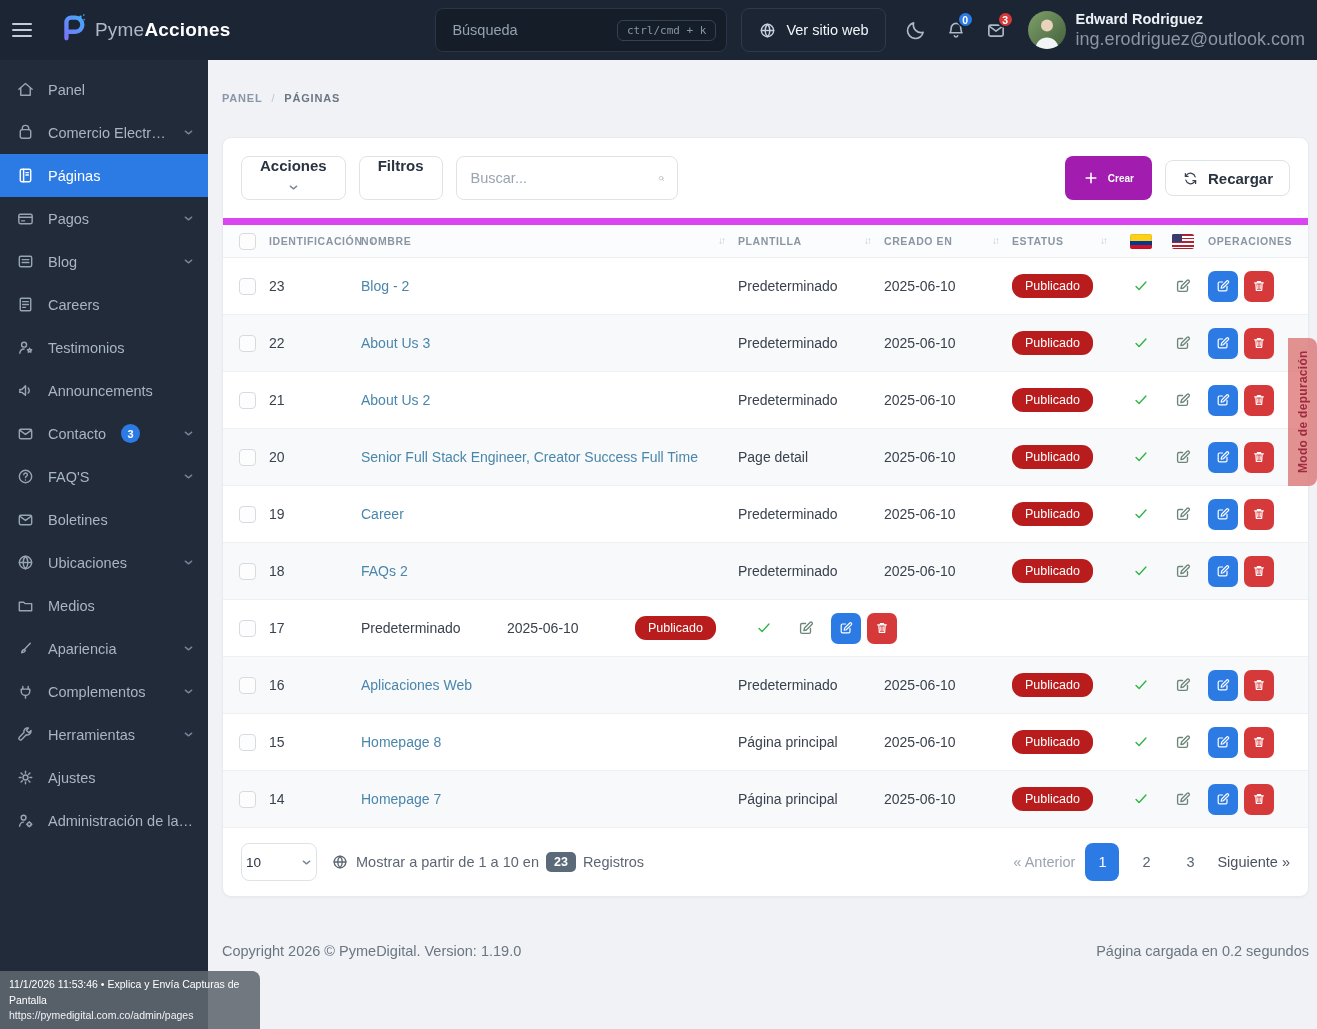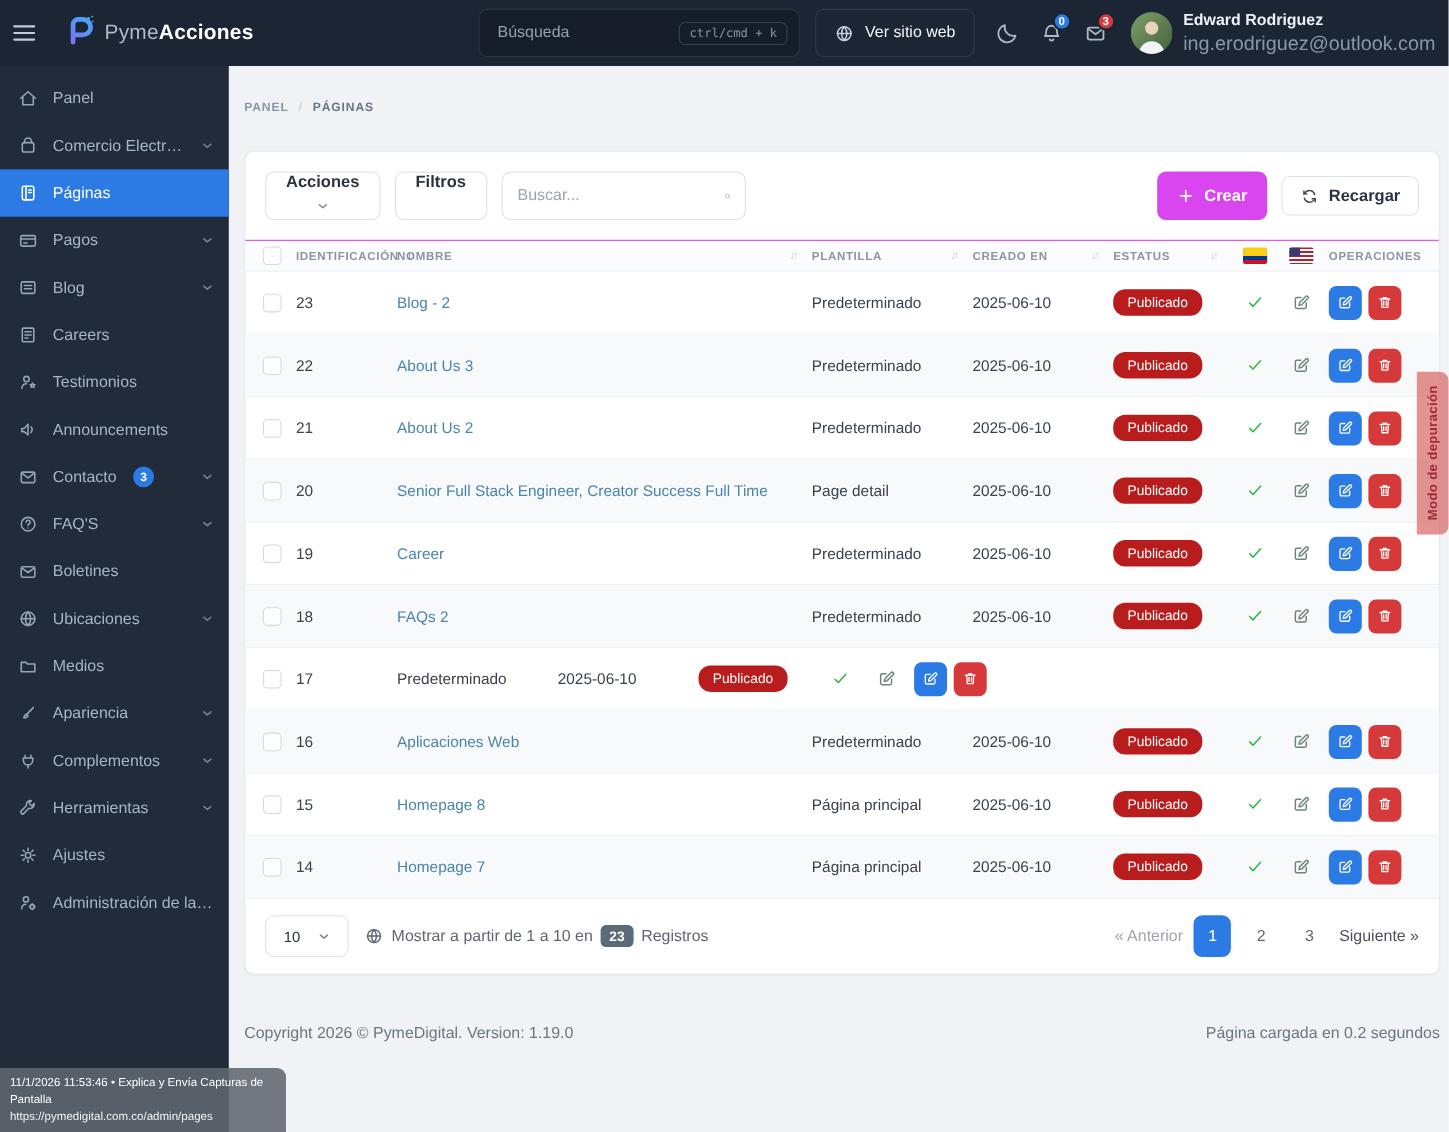--- a/index.html
+++ b/index.html
@@ -48,27 +48,27 @@
   .breadcrumb .cur { color:#6b7683; font-weight:600; }
 
   .card { margin-top:33px; background:#fff; border:1px solid #e7eaee; border-radius:9px; box-shadow:0 1px 2px rgba(20,30,50,.04); }
   .card-toolbar { display:flex; align-items:center; padding:18px; gap:13px; }
   .tbtn { height:44px; background:#fff; border:1px solid #dfe3e8; border-radius:8px; font-size:15px; color:#2a3340; display:flex; align-items:center; gap:8px; padding:0 18px; cursor:pointer; font-family:inherit; font-weight:600;flex-direction:column; }
   .tbtn .chev { width:11px; height:11px; color:#7c8896; }
   .tsearch { width:222px; height:44px; border:1px solid #dfe3e8; border-radius:8px; display:flex; align-items:center; padding:0 12px 0 14px; }
   .tsearch input { border:none; outline:none; flex:1; font-size:14.5px; color:#39424e; font-family:inherit; background:transparent; }
   .tsearch input::placeholder { color:#9aa4b1; }
   .tsearch .ic { width:17px; height:17px; color:#9aa4b1; }
-  .btn-create { margin-left:auto; height:44px; background:#d946ef; border:none; border-radius:8px; color:#fff; font-size:15px; font-weight:600; display:flex; align-items:center; gap:9px; padding:0 18px; cursor:pointer; font-family:inherit; }
+  .btn-create { margin-left:auto; height:44px; background:#a21caf; border:none; border-radius:8px; color:#fff; font-size:10px; font-weight:600; display:flex; align-items:center; gap:9px; padding:0 18px; cursor:pointer; font-family:inherit; }
   .btn-create .ic { width:16px; height:16px; stroke-width:2; }
   .btn-reload { height:32px; background:#fff; border:1px solid #dfe3e8; border-radius:8px; color:#2a3340; font-size:15px; font-weight:600; display:flex; align-items:center; gap:9px; padding:17px 16px; cursor:pointer; font-family:inherit; }
   .btn-reload .ic { width:17px; height:17px; color:#39424e; }
 
   
-  .thead { display:flex; align-items:center; height:29px; background:#fbfcfd; border-top:1px solid #d946ef; border-bottom:1px solid #eceef1; font-size:10.5px; letter-spacing:.6px; text-transform:uppercase; color:#8b95a3; font-weight:700; }
+  .thead { display:flex; align-items:center; height:40px; background:#fbfcfd; border-top:7px solid #d946ef; border-bottom:1px solid #eceef1; font-size:10.5px; letter-spacing:.6px; text-transform:uppercase; color:#8b95a3; font-weight:700; }
   .tr { display:flex; align-items:center; height:57px; border-bottom:1px solid #eef0f2; font-size:14px; }
   .tr:nth-child(even) { background:#f8f9fb; }
   .c-check { width:46px; padding-left:16px; flex:0 0 auto; }
   .cb { display:block; width:17px; height:17px; border:1px solid #d6dbe1; border-radius:4px; background:#fdfdfe; cursor:pointer; }
   .c-id { width:92px; flex:0 0 auto; display:flex; align-items:center; gap:3px; }
   .c-name { flex:1; display:flex; align-items:center; }
   .c-tpl { width:146px; flex:0 0 auto; }
   .c-date { width:128px; flex:0 0 auto; }
   .c-status { width:108px; flex:0 0 auto; }
   .c-flag { width:42px; flex:0 0 auto; display:flex; justify-content:center; }
@@ -85,21 +85,21 @@
   .op .ic { width:16px; height:16px; }
   .op.edit { background:#2c7be5; }
   .op.del { background:#d63939; }
   .flag { width:22px; height:15px; border-radius:2px; position:relative; overflow:hidden; box-shadow:0 0 0 1px rgba(0,0,0,.06) inset; }
   .flag-co { background:linear-gradient(#fcd116 0 50%, #003893 50% 75%, #ce1126 75% 100%); }
   .flag-us { background:repeating-linear-gradient(#b22234 0 1.8px, #fff 1.8px 3.6px); }
   .flag-us::before { content:""; position:absolute; top:0; left:0; width:10px; height:8px; background:#3c3b6e; }
 
   
   .card-footer { display:flex; align-items:center; padding:15px 18px; gap:14px; }
-  .per-page { width:76px; height:38px; border:1px solid #dfe3e8; border-radius:8px; display:flex; align-items:center; padding:0 16px; cursor:pointer; font-size:13.5px; color:#2a3340; }
+  .per-page { width:76px; height:38px; border:1px solid #dfe3e8; border-radius:8px; display:flex; align-items:center; padding:0 4px; cursor:pointer; font-size:13.5px; color:#2a3340; }
   .per-page .chev { margin-left:auto; width:11px; height:11px; color:#7c8896; }
   .records { display:flex; align-items:center; gap:7px; color:#5d6774; font-size:14.5px; }
   .records .ic { width:18px; height:18px; color:#5d6774; }
   .count-badge { background:#5a6a79; color:#fff; font-size:12.5px; font-weight:700; border-radius:5px; padding:3px 8px; }
   .pagination { margin-left:auto; display:flex; align-items:center; gap:10px; font-size:14.5px; }
   .pg-prev { color:#9aa4b1; cursor:default; }
   .pg-num { width:34px; height:38px; display:flex; align-items:center; justify-content:center; color:#5a6573; text-decoration:none; border-radius:8px; }
   .pg-num.active { background:#2c7be5; color:#fff; }
   .pg-next { color:#49535f; cursor:pointer; }
 

